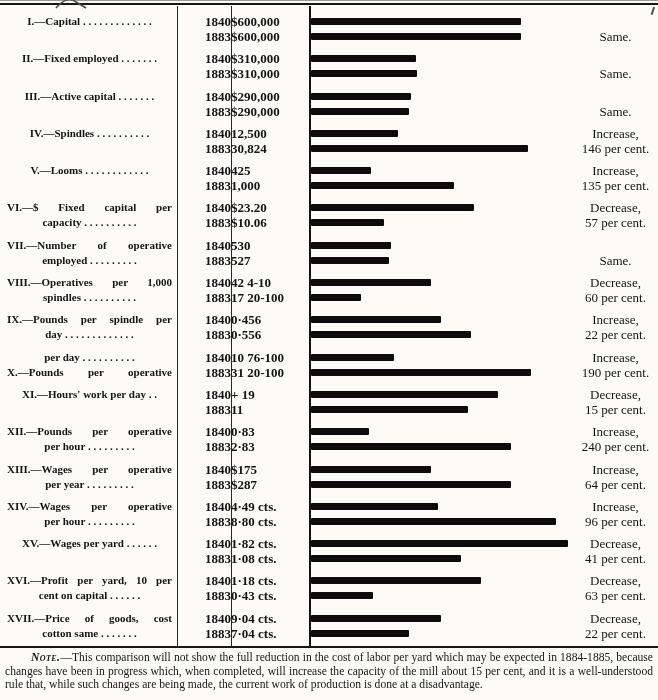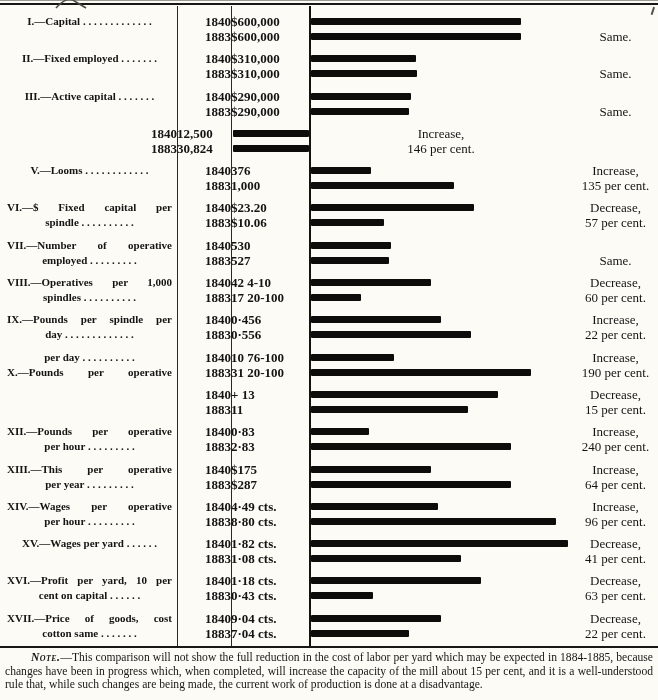--- a/index.html
+++ b/index.html
@@ -130,20 +130,24 @@
               <div class="bar" style="width: 98px;"></div>
             </div>
     </div>
     <div class="cell note-cell">
       <div class="nt"></div>
       <div class="nt">Same.</div>
     </div>
   </div>
 
   <div class="group">
+    <div class="cell label-cell">
+      <div class="lbl l1">IV.—Spindles . . . . . . . . .  .</div>
+      <div class="lbl l2"></div>
+    </div>
     <div class="cell year-cell">
       <div class="yr">1840</div>
       <div class="yr">1883</div>
     </div>
     <div class="cell val-cell">
       <div class="val">12,500</div>
       <div class="val">30,824</div>
     </div>
     <div class="cell bar-cell">
       <div class="bar-slot">
@@ -162,41 +166,41 @@
   <div class="group">
     <div class="cell label-cell">
       <div class="lbl l1">V.—Looms . . . . . . . . . . . .</div>
       <div class="lbl l2"></div>
     </div>
     <div class="cell year-cell">
       <div class="yr">1840</div>
       <div class="yr">1883</div>
     </div>
     <div class="cell val-cell">
-      <div class="val">376</div>
+      <div class="val">425</div>
       <div class="val">1,000</div>
     </div>
     <div class="cell bar-cell">
       <div class="bar-slot">
               <div class="bar" style="width: 60px;"></div>
             </div>
       <div class="bar-slot">
               <div class="bar" style="width: 143px;"></div>
             </div>
     </div>
     <div class="cell note-cell">
       <div class="nt">Increase,</div>
       <div class="nt">135 per cent.</div>
     </div>
   </div>
 
   <div class="group multi">
     <div class="cell label-cell">
       <div class="lbl l1">VI.—$ Fixed capital per</div>
-      <div class="lbl l2">spindle . . . . . . . . . .</div>
+      <div class="lbl l2">capacity . . . . . . . . . .</div>
     </div>
     <div class="cell year-cell">
       <div class="yr">1840</div>
       <div class="yr">1883</div>
     </div>
     <div class="cell val-cell">
       <div class="val">$23.20</div>
       <div class="val">$10.06</div>
     </div>
     <div class="cell bar-cell">
@@ -316,28 +320,29 @@
             </div>
     </div>
     <div class="cell note-cell">
       <div class="nt">Increase,</div>
       <div class="nt">190 per cent.</div>
     </div>
   </div>
 
   <div class="group">
     <div class="cell label-cell">
-      <div class="lbl l2"></div>
-    </div>
-    <div class="cell year-cell">
-      <div class="yr">1840</div>
-      <div class="yr">1883</div>
-    </div>
-    <div class="cell val-cell">
-      <div class="val">+ 13</div>
+      <div class="lbl l1">XI.—Hours' work per day . .</div>
+      <div class="lbl l2"></div>
+    </div>
+    <div class="cell year-cell">
+      <div class="yr">1840</div>
+      <div class="yr">1883</div>
+    </div>
+    <div class="cell val-cell">
+      <div class="val">+ 19</div>
       <div class="val">11</div>
     </div>
     <div class="cell bar-cell">
       <div class="bar-slot">
               <div class="bar" style="width: 187px;"></div>
             </div>
       <div class="bar-slot">
               <div class="bar" style="width: 157px;"></div>
             </div>
     </div>
@@ -369,21 +374,21 @@
             </div>
     </div>
     <div class="cell note-cell">
       <div class="nt">Increase,</div>
       <div class="nt">240 per cent.</div>
     </div>
   </div>
 
   <div class="group multi">
     <div class="cell label-cell">
-      <div class="lbl l1">XIII.—This per operative</div>
+      <div class="lbl l1">XIII.—Wages per operative</div>
       <div class="lbl l2">per year . . . . . . . . .</div>
     </div>
     <div class="cell year-cell">
       <div class="yr">1840</div>
       <div class="yr">1883</div>
     </div>
     <div class="cell val-cell">
       <div class="val">$175</div>
       <div class="val">$287</div>
     </div>

